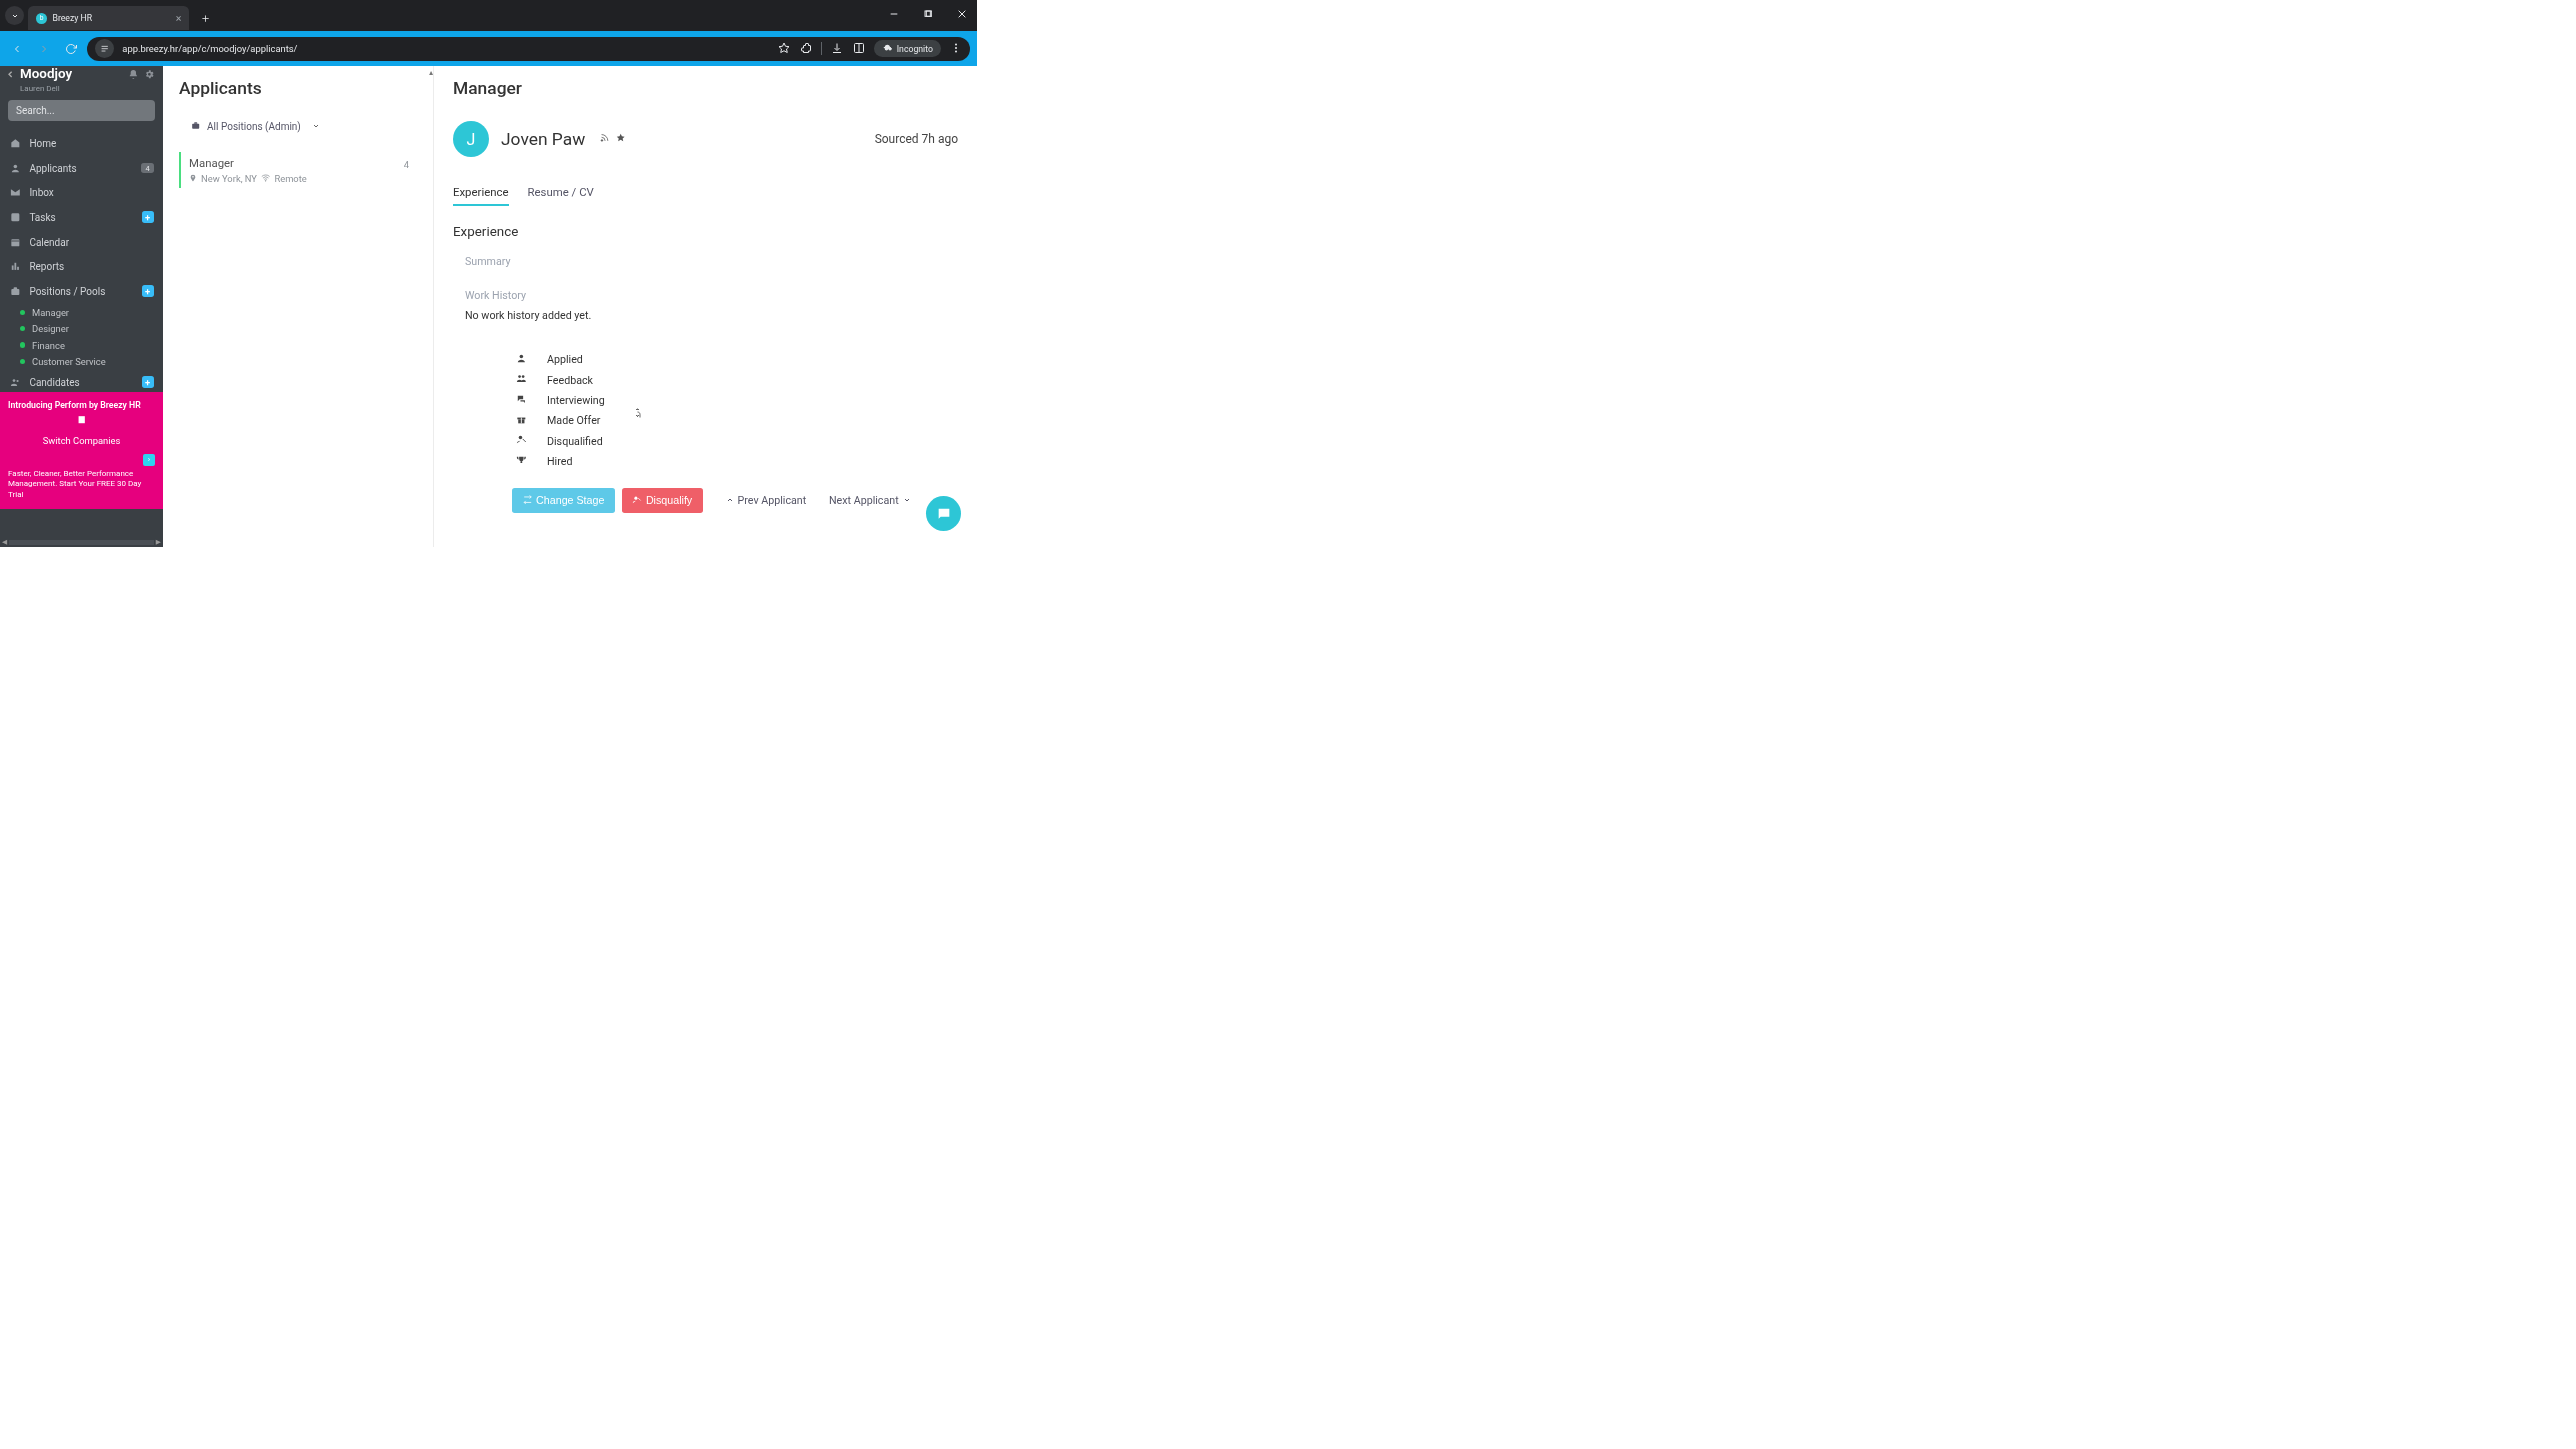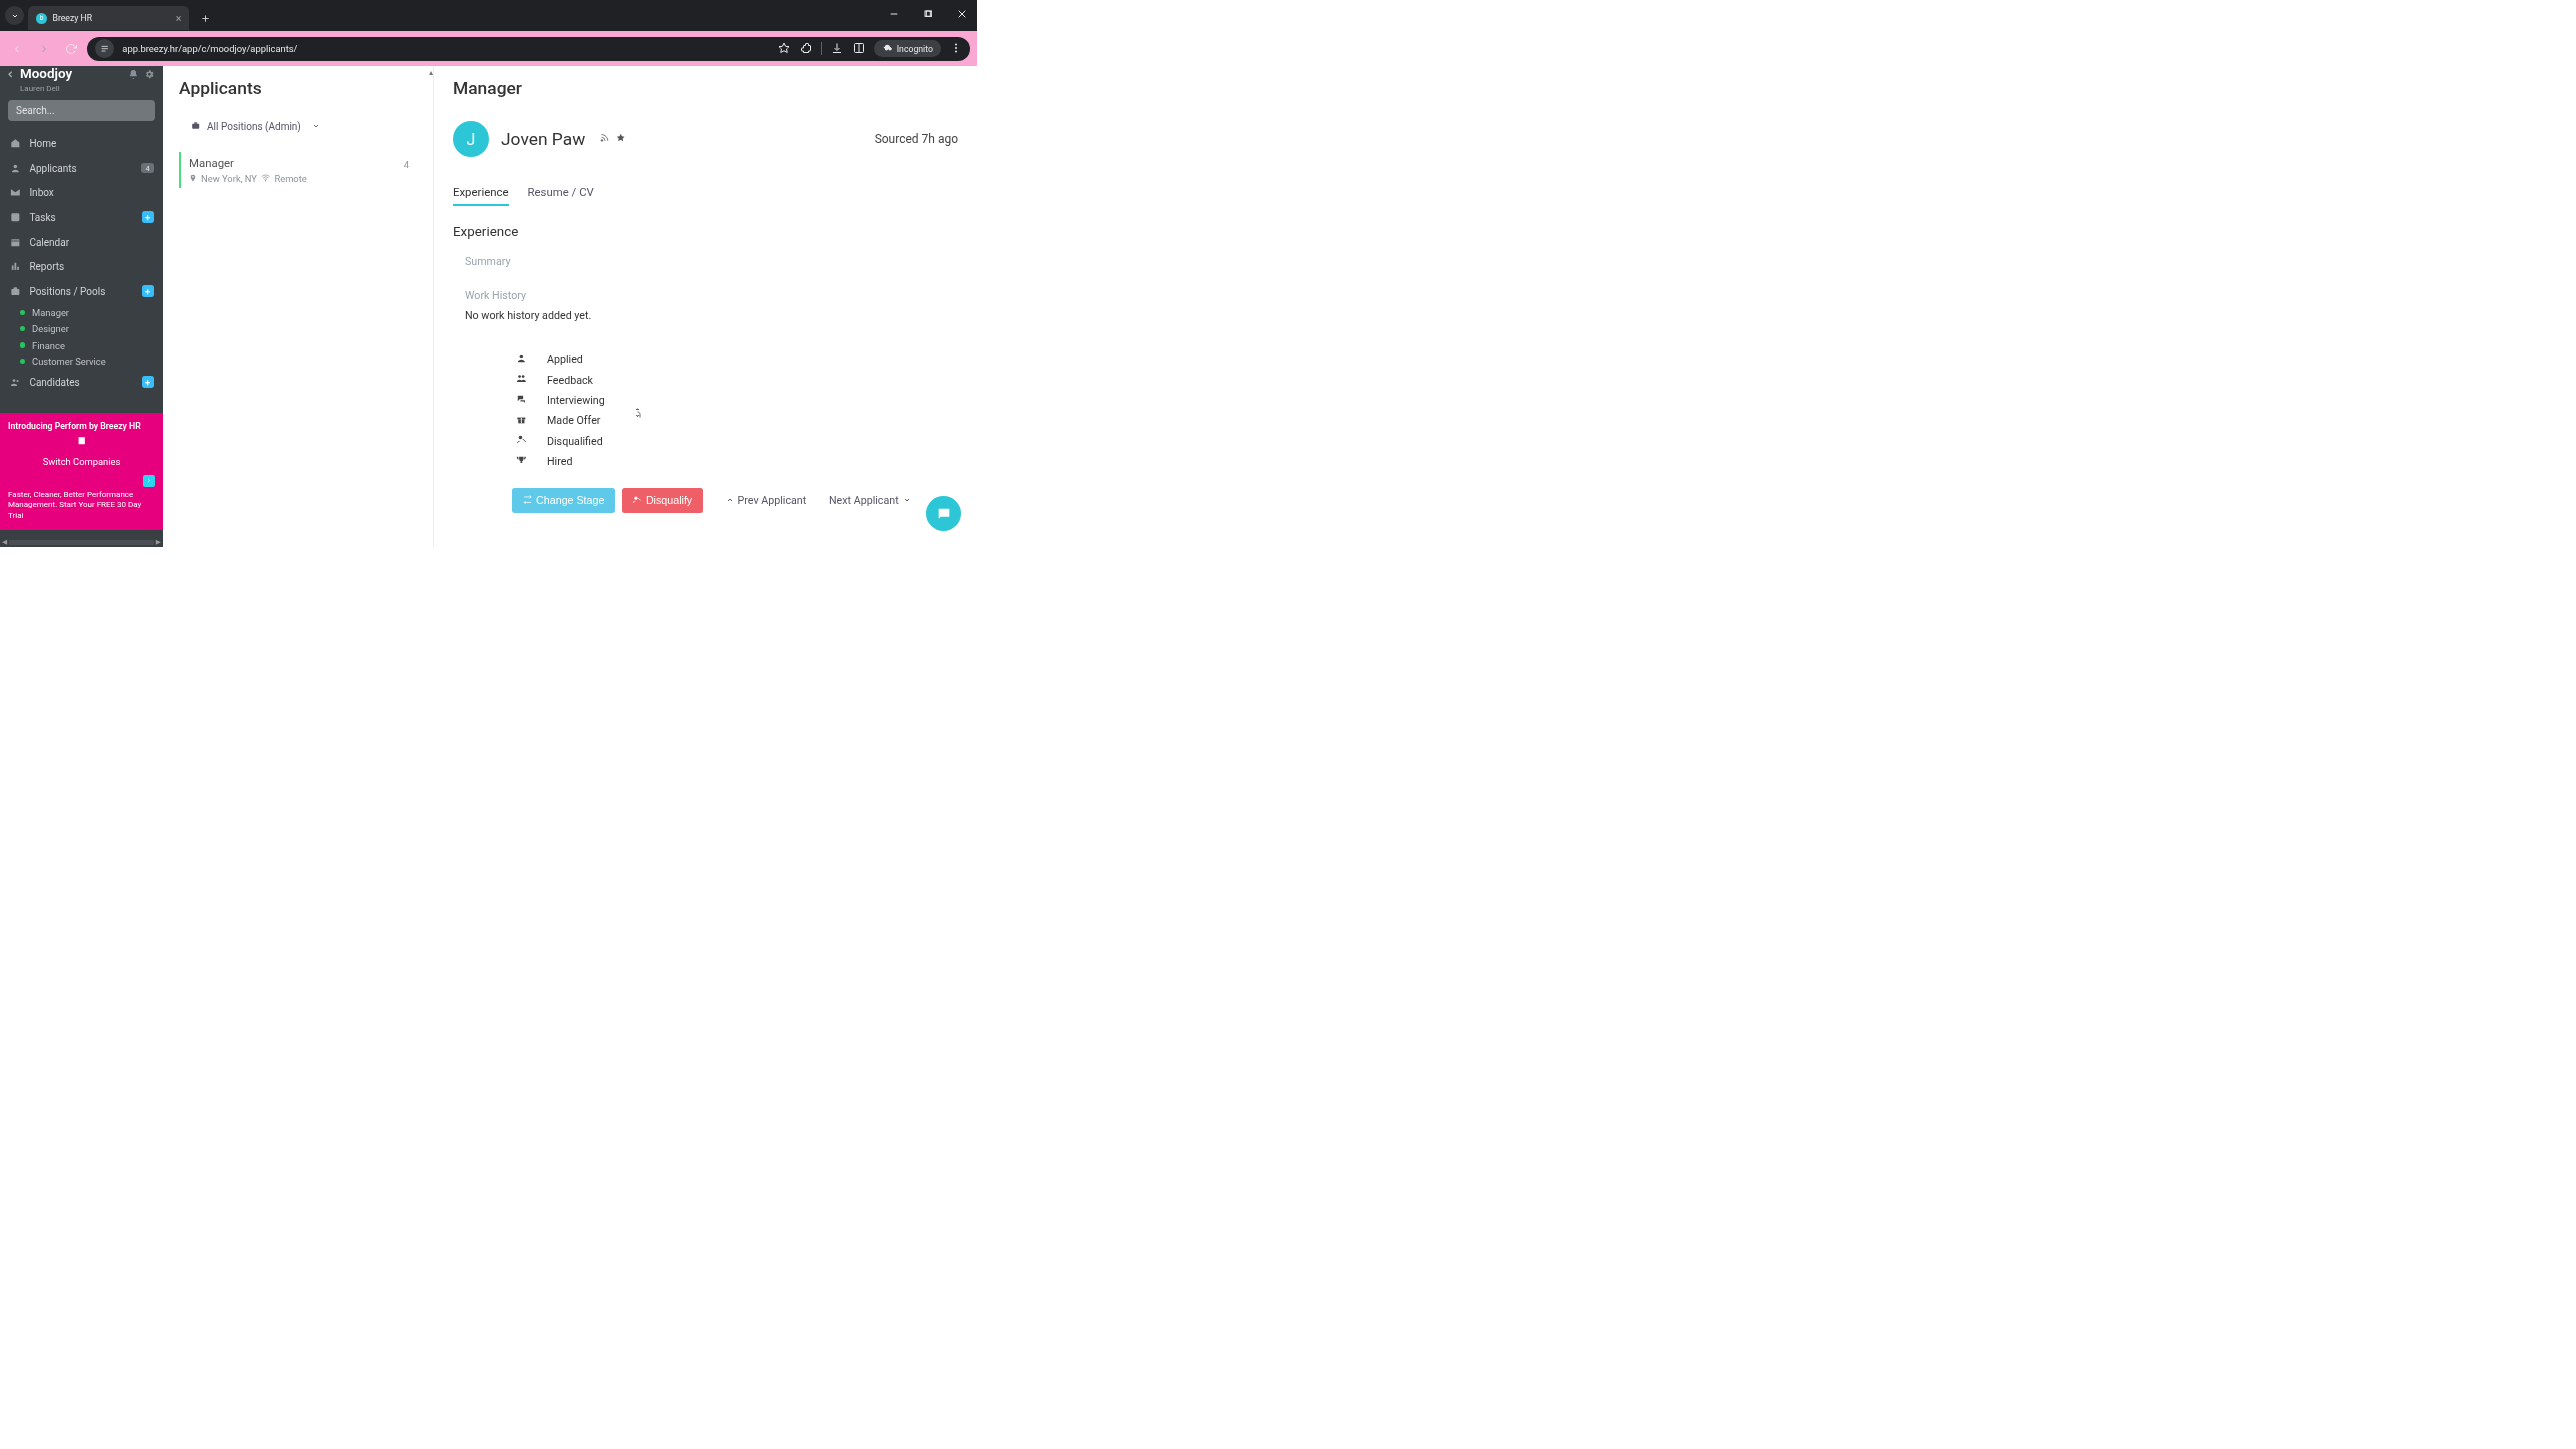--- a/index.html
+++ b/index.html
@@ -81,21 +81,21 @@
   width: 23px; height: 20px;
   display: flex; align-items: center; justify-content: center;
   cursor: pointer;
 }
 .toolbar {
   height: 35px;
   display: flex;
   align-items: center;
   padding: 0 6.7px;
   gap: 5.4px;
-  background: #f9a8d4;
+  background: #0ea5e9;
 }
 .nav-btn {
   width: 21.5px; height: 21.5px;
   display: flex; align-items: center; justify-content: center;
   color: #9aa0a6;
   border-radius: 50%;
 }
 .nav-btn.enabled { color: #e8eaed; }
 .addr {
   flex: 1;
@@ -233,21 +233,21 @@
   font-size: 9.4px;
   color: #c0c3c7;
 }
 .green-dot {
   width: 5.4px; height: 5.4px; border-radius: 50%;
   background: #22c55e;
 }
 .promo {
   position: absolute;
   left: 0; right: 0;
-  bottom: 17px;
+  bottom: 38px;
   background: #e6007e;
   color: #fff;
   padding: 8px 8px;
   font-size: 8px;
   line-height: 1.35;
 }
 .promo-title { font-weight: 600; font-size: 8.7px; margin-bottom: 2.7px; }
 .switch-row {
   display:flex;align-items:center;gap:6.7px;
   margin: 1.3px 0 2.7px 0;

